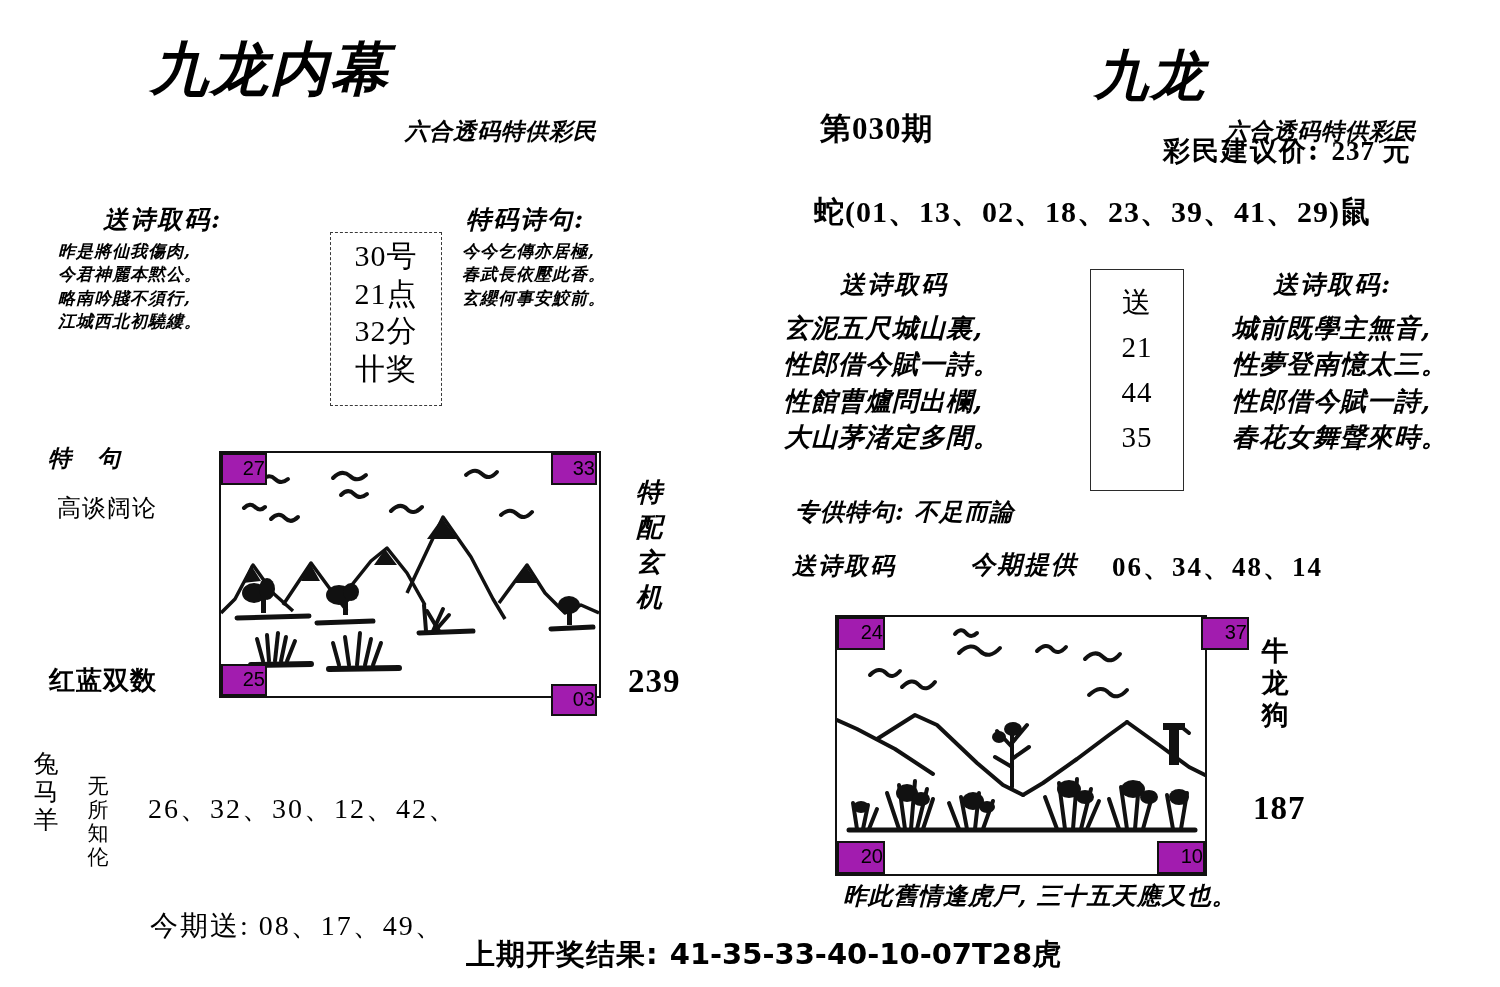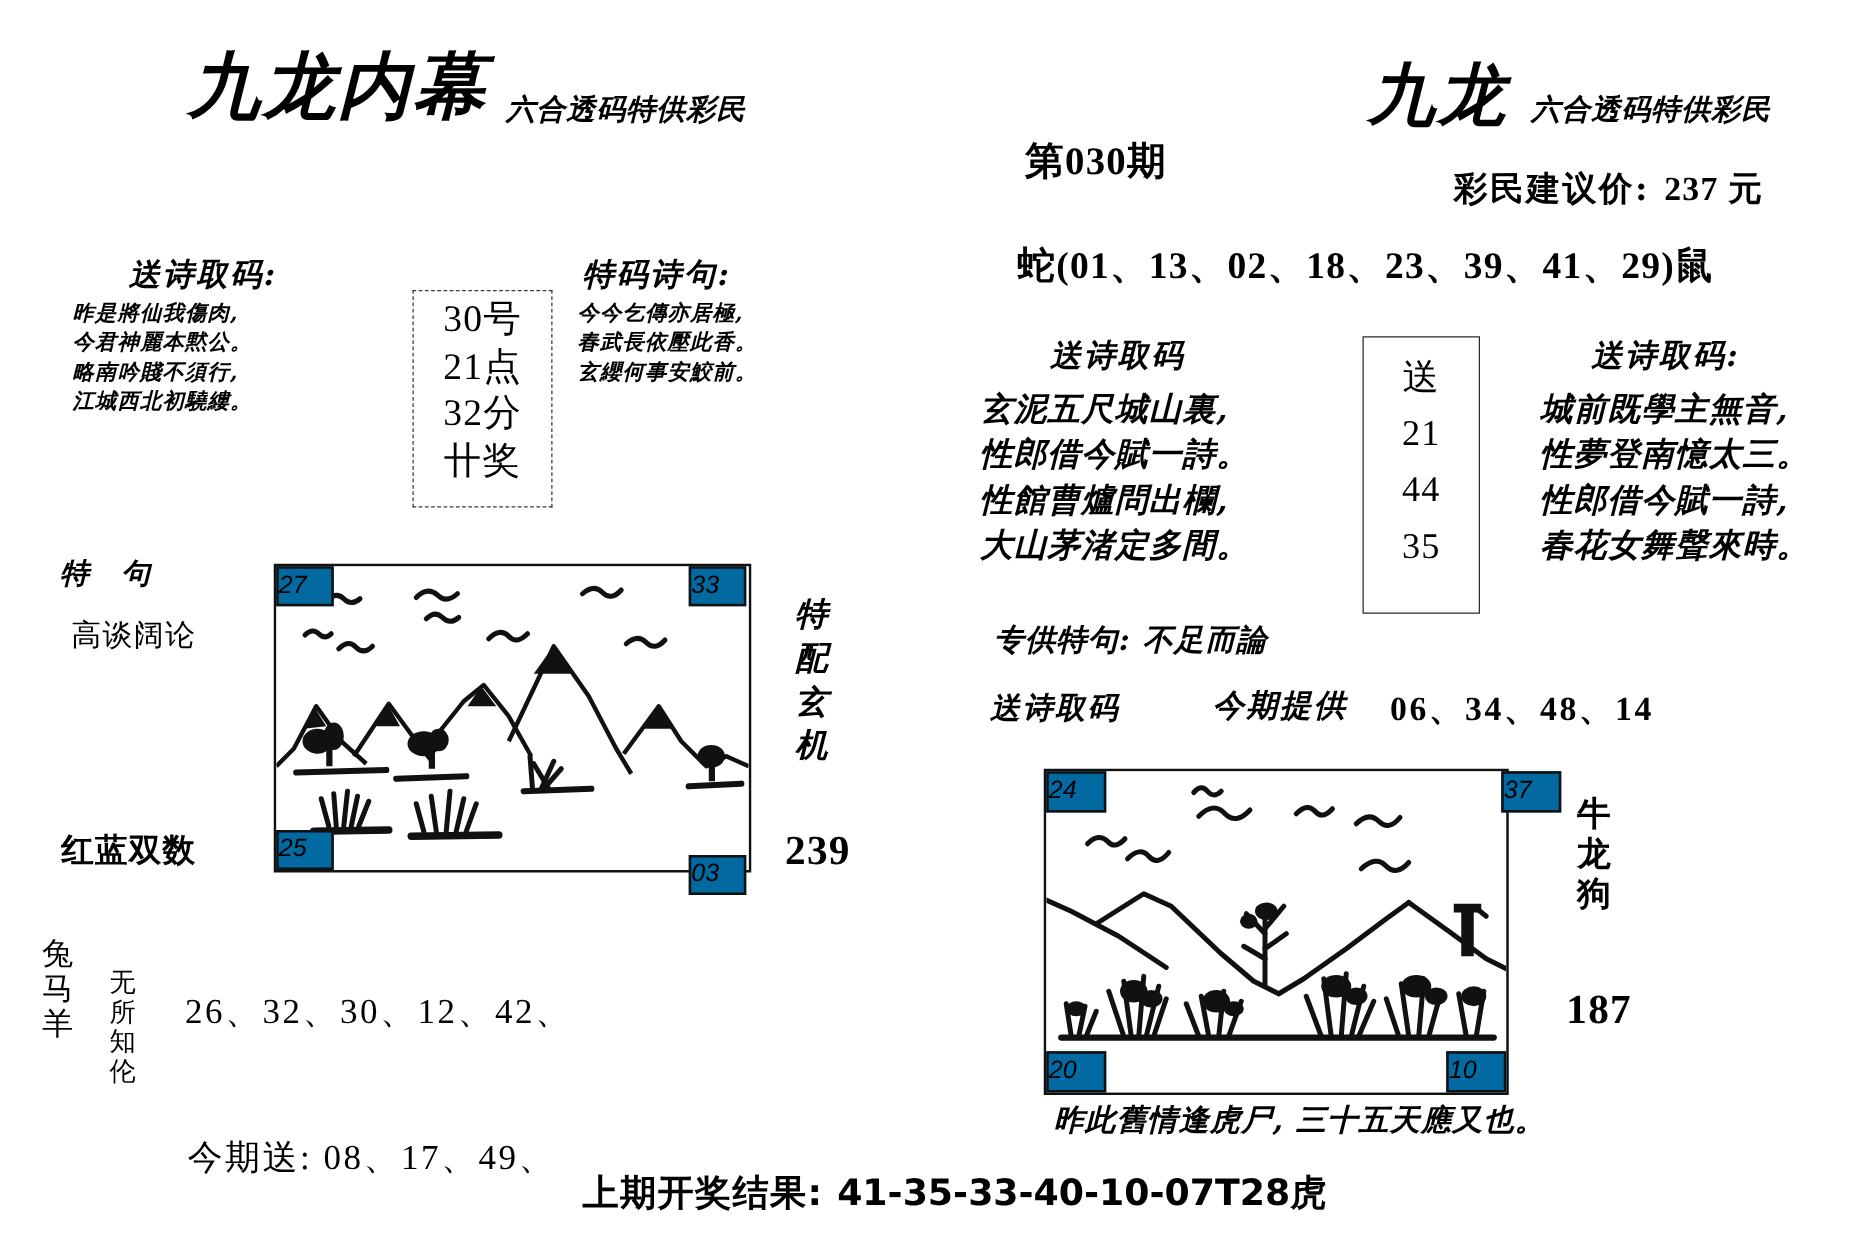--- a/index.html
+++ b/index.html
@@ -27,20 +27,21 @@
     font-size: 58px;
     letter-spacing: 2px;
     line-height: 1;
   }
   .brand-sub {
     font-family: "DejaVu Serif", serif;
     font-weight: bold;
     font-style: italic;
     font-size: 23px;
     letter-spacing: 1px;
+    margin-top: 44px;
   }
   .issue {
     font-family: "Liberation Serif", serif;
     font-weight: bold;
     font-size: 31px;
     letter-spacing: 1px;
   }
   .price {
     font-family: "DejaVu Serif", serif;
     font-weight: bold;
@@ -158,27 +159,26 @@
   .pic {
     border: 2px solid #111;
     background: #fff;
     position: absolute;
     overflow: hidden;
   }
   .pic svg { display: block; }
   .corner {
     position: absolute;
     border: 2px solid #111;
-    background: #0369a1;
+    background: #a21caf;
     font-family: "Liberation Sans", sans-serif;
     font-size: 20px;
     line-height: 26px;
-    text-align: left;
+    text-align: right;
     letter-spacing: 0px;
-    font-style: italic;
   }
   .hint-v {
     position: absolute;
     font-family: "DejaVu Serif", serif;
     font-weight: bold;
     font-style: italic;
     font-size: 26px;
     line-height: 1.35;
     text-align: center;
   }

